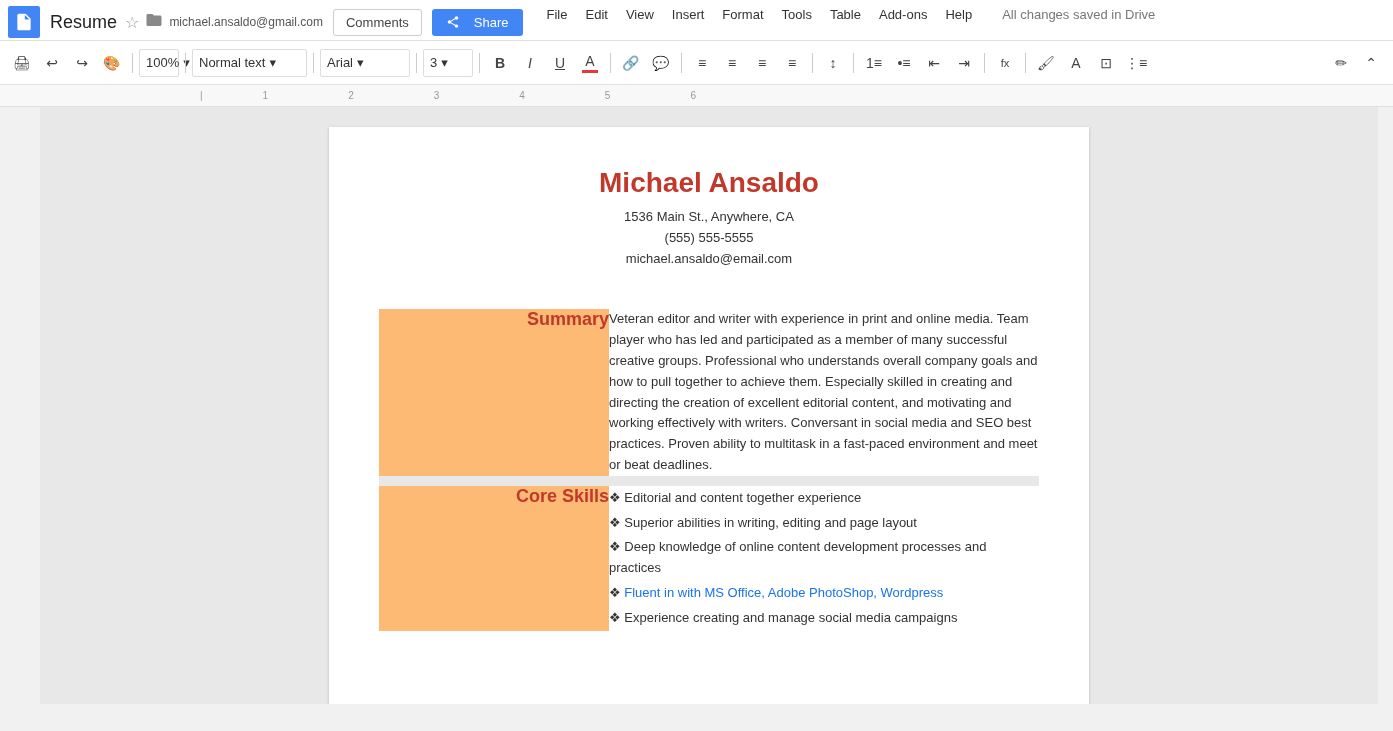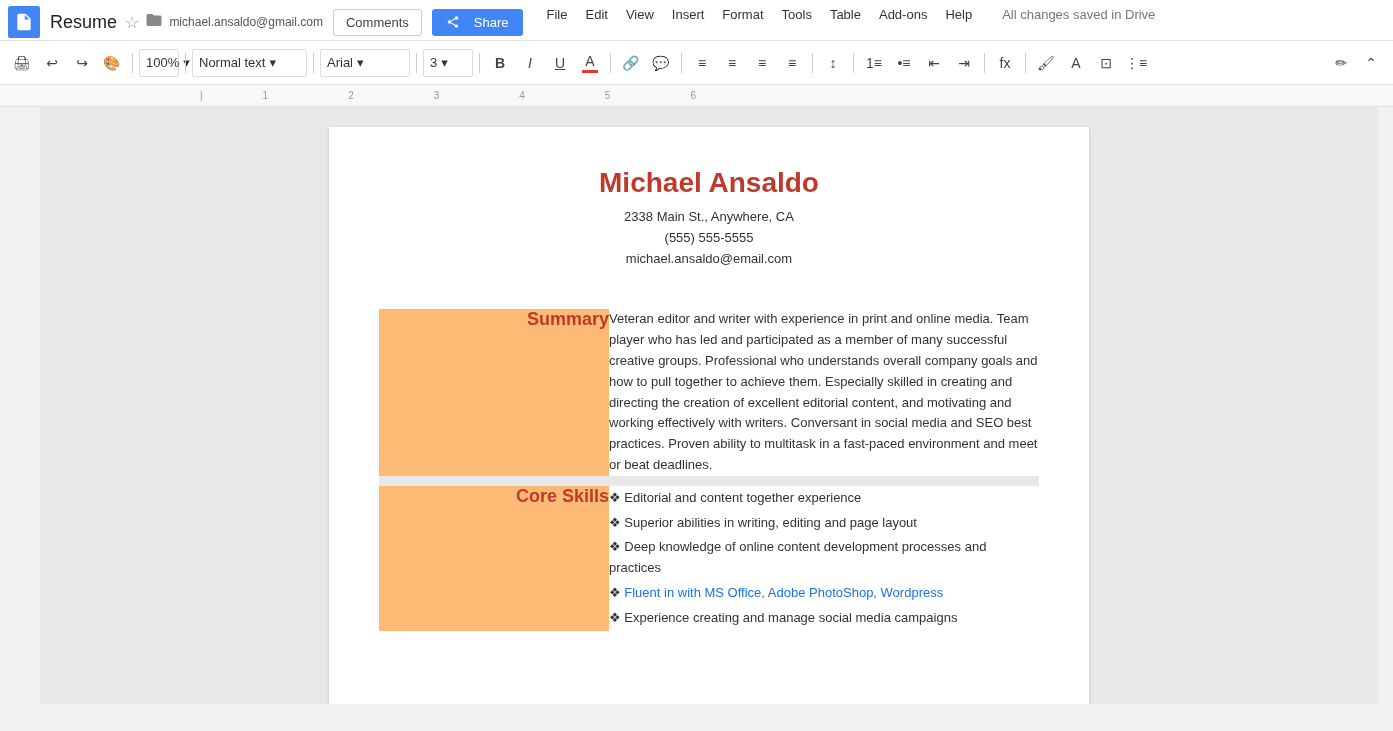--- a/index.html
+++ b/index.html
@@ -341,21 +341,21 @@
   <button class="tb-btn">≡</button>
   <button class="tb-btn">≡</button>
   <div class="tb-separator"></div>
   <button class="tb-btn">↕</button>
   <div class="tb-separator"></div>
   <button class="tb-btn">1≡</button>
   <button class="tb-btn">•≡</button>
   <button class="tb-btn">⇤</button>
   <button class="tb-btn">⇥</button>
   <div class="tb-separator"></div>
-  <button class="tb-btn" style="font-size:14px;">fx</button>
+  <button class="tb-btn" style="font-size:11px;">fx</button>
   <div class="tb-separator"></div>
   <button class="tb-btn">🖌</button>
   <button class="tb-btn">A</button>
   <button class="tb-btn">⊡</button>
   <button class="tb-btn">⋮≡</button>
   <div style="margin-left:auto;display:flex;gap:2px;">
     <button class="tb-btn">✏</button>
     <button class="tb-btn">⌃</button>
   </div>
 </div>
@@ -372,21 +372,21 @@
 
 <div id="main-area">
   <div id="left-sidebar"></div>
 
   <div id="doc-area">
     <div id="document">
 
       <div class="doc-header">
         <div class="doc-name">Michael Ansaldo</div>
         <div class="doc-contact">
-          <div>2338 Main St., Anywhere, CA</div>
+          <div>1536 Main St., Anywhere, CA</div>
           <div>(555) 555-5555</div>
           <div>michael.ansaldo@email.com</div>
         </div>
       </div>
 
       <table class="resume-table">
         <tbody>
             <tr>
           <td class="section-label-cell">
             <span class="section-label">Summary</span>

